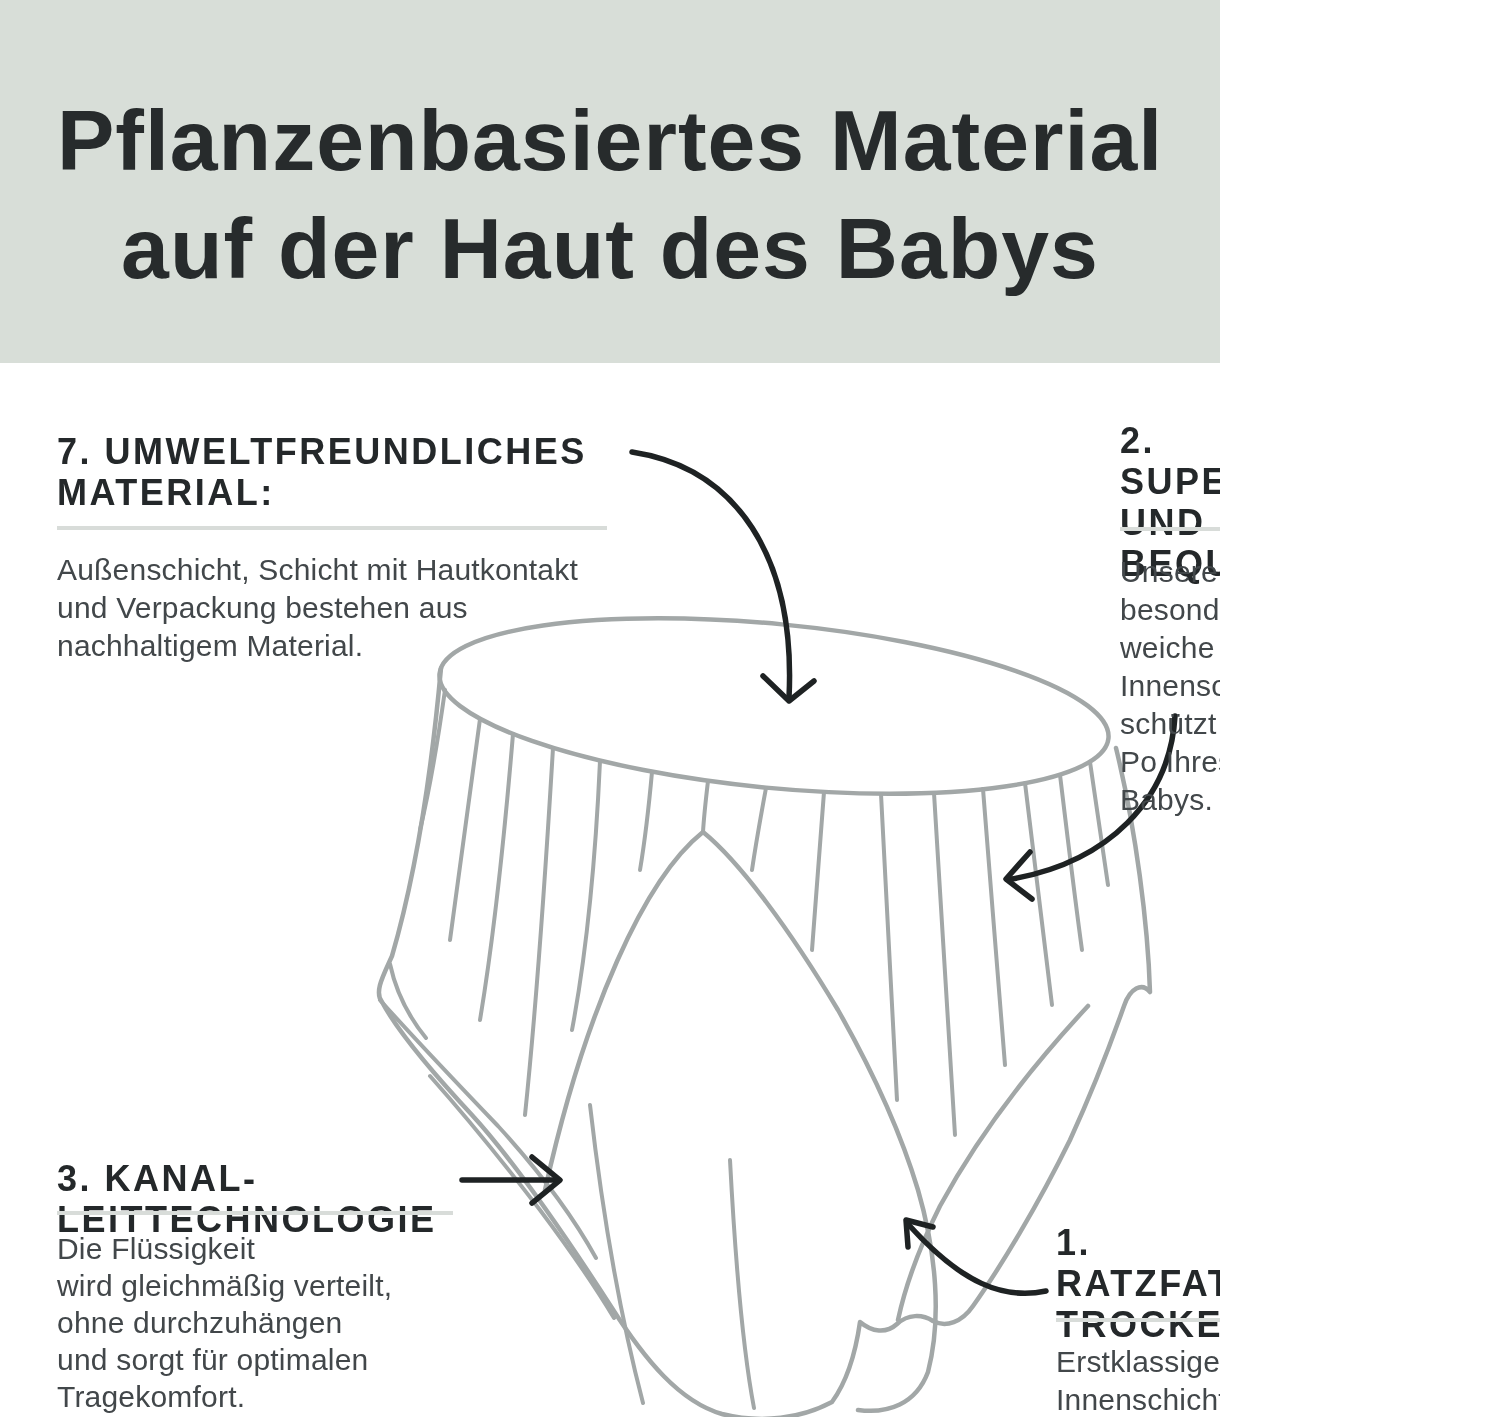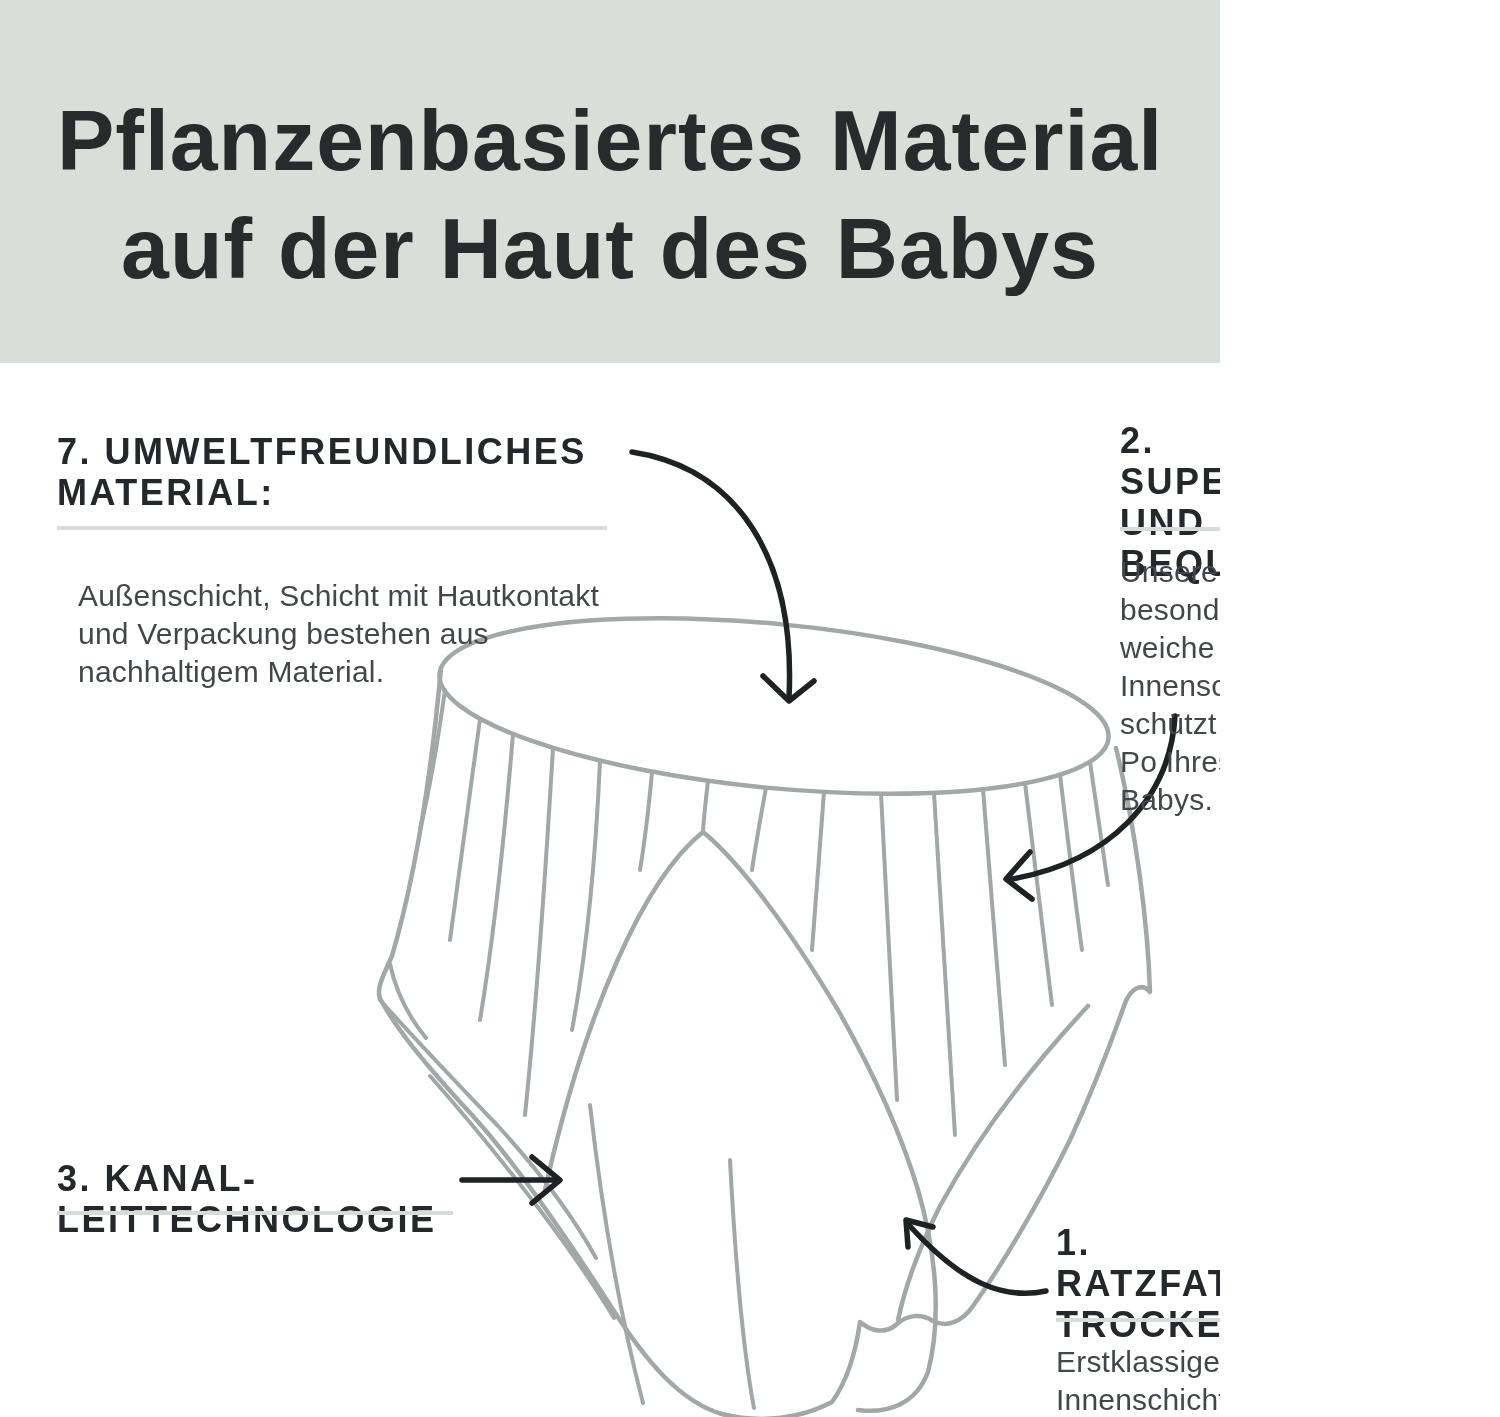--- a/index.html
+++ b/index.html
@@ -23,21 +23,21 @@
     font-weight:700;font-size:36px;line-height:41px;letter-spacing:2.5px;
     color:var(--heading,#24282a);white-space:pre-line;
   }
   .sec-divider{height:4px;background:var(--divider,#d8dcd9);position:absolute;}
   .sec-body{
     position:absolute;font-weight:400;font-size:30px;line-height:38px;
     letter-spacing:0.2px;color:var(--body,#42474a);white-space:pre-line;
   }
   
   #s1-head{left:57px;top:431px;}   #s1-div{left:57px;top:526px;width:550px;}
-  #s1-body{left:57px;top:577px;margin-left:21px;}
+  #s1-body{left:57px;top:551px;}
   #s2-head{left:1120px;top:420px;} #s2-div{left:1120px;top:527px;width:303px;}
   #s2-body{left:1120px;top:553px;}
   #s3-head{left:57px;top:1158px;}  #s3-div{left:57px;top:1211px;width:396px;}
   #s3-body{left:57px;top:1230px;line-height:37px;}
   #s4-head{left:1056px;top:1222px;}#s4-div{left:1056px;top:1318px;width:257px;}
   #s4-body{left:1056px;top:1343px;}
   .gline{fill:none;stroke:var(--line,#a2a7a7);stroke-width:4.5;stroke-linecap:round;stroke-linejoin:round;}
   .gline-thin{fill:none;stroke:var(--line,#a2a7a7);stroke-width:4;stroke-linecap:round;stroke-linejoin:round;}
   .arrow{fill:none;stroke:var(--arrow,#1e2223);stroke-width:5.5;stroke-linecap:round;stroke-linejoin:round;}
 </style>
@@ -134,20 +134,25 @@
 UND BEQUEM</div>
   <div class="sec-divider" id="s2-div"></div>
   <div class="sec-body" id="s2-body">Unsere besonders
 weiche Innenschicht
 schützt den Po Ihres
 Babys.</div>
 
   <div class="sec sec-heading" id="s3-head">3. KANAL-
 LEITTECHNOLOGIE</div>
   <div class="sec-divider" id="s3-div"></div>
+  <div class="sec-body" id="s3-body">Die Flüssigkeit
+wird gleichmäßig verteilt,
+ohne durchzuhängen
+und sorgt für optimalen
+Tragekomfort.</div>
 
   <div class="sec sec-heading" id="s4-head">1. RATZFATZ
 TROCKEN</div>
   <div class="sec-divider" id="s4-div"></div>
   <div class="sec-body" id="s4-body">Erstklassige Innenschicht
 für sofortige Trockenheit.</div>
 
 </div>
 
 </body></html>

